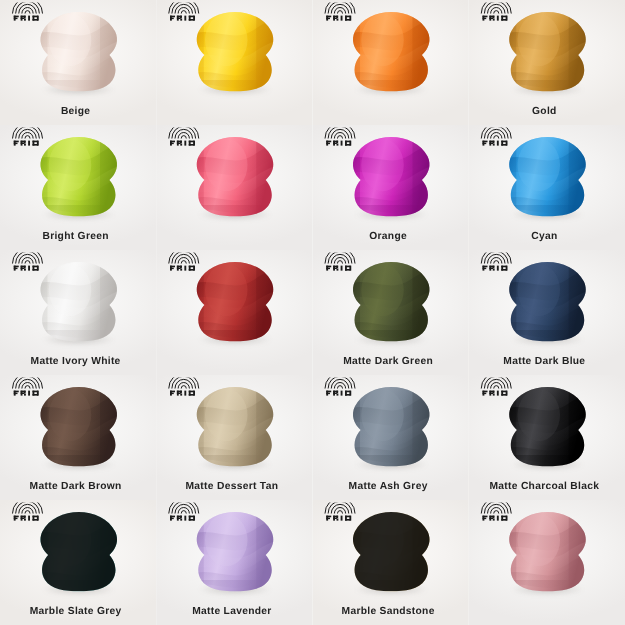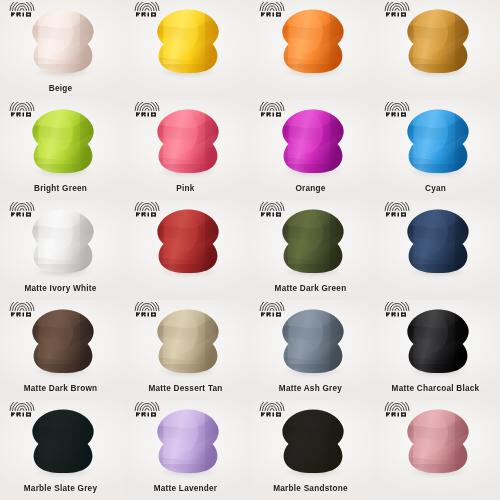--- a/index.html
+++ b/index.html
@@ -378,20 +378,21 @@
       <ellipse cx="26" cy="24" rx="17" ry="21" fill="#e8b662" opacity="0.30"></ellipse>
       <rect x="50" y="0" width="16" height="66" fill="#8d5c14" opacity="0.32"></rect>
       <rect x="0" y="0" width="8" height="66" fill="#8d5c14" opacity="0.20"></rect>
       <rect x="0" y="56" width="66" height="10" fill="#8d5c14" opacity="0.22"></rect>
 
     </g>
   </svg>
           </div>
       </div>
     </div>
+    <div class="label">Gold</div>
   </div>
     <div class="cell">
     <div class="cell-bg"></div>
     <div class="rfid">
   <svg viewBox="0 0 60 30">
     <g fill="none" stroke="#1b1b1b" stroke-width="1.6" stroke-linecap="round">
       <path d="M6 17 A 24 24 0 0 1 54 17"></path>
       <path d="M11 17 A 19 19 0 0 1 49 17"></path>
       <path d="M16 17 A 14 14 0 0 1 44 17"></path>
       <path d="M21 17 A 9 9 0 0 1 39 17"></path>
@@ -533,21 +534,20 @@
       <ellipse cx="26" cy="24" rx="17" ry="21" fill="#ff92a4" opacity="0.30"></ellipse>
       <rect x="50" y="0" width="16" height="66" fill="#bc2e4b" opacity="0.32"></rect>
       <rect x="0" y="0" width="8" height="66" fill="#bc2e4b" opacity="0.20"></rect>
       <rect x="0" y="56" width="66" height="10" fill="#bc2e4b" opacity="0.22"></rect>
 
     </g>
   </svg>
           </div>
       </div>
     </div>
-    <div class="label">Pink</div>
   </div>
     <div class="cell">
     <div class="cell-bg"></div>
     <div class="rfid">
   <svg viewBox="0 0 60 30">
     <g fill="none" stroke="#1b1b1b" stroke-width="1.6" stroke-linecap="round">
       <path d="M6 17 A 24 24 0 0 1 54 17"></path>
       <path d="M11 17 A 19 19 0 0 1 49 17"></path>
       <path d="M16 17 A 14 14 0 0 1 44 17"></path>
       <path d="M21 17 A 9 9 0 0 1 39 17"></path>
@@ -1000,20 +1000,21 @@
       <ellipse cx="26" cy="24" rx="17" ry="21" fill="#42597f" opacity="0.30"></ellipse>
       <rect x="50" y="0" width="16" height="66" fill="#131f33" opacity="0.32"></rect>
       <rect x="0" y="0" width="8" height="66" fill="#131f33" opacity="0.20"></rect>
       <rect x="0" y="56" width="66" height="10" fill="#131f33" opacity="0.22"></rect>
 
     </g>
   </svg>
           </div>
       </div>
     </div>
+    <div class="label">Matte Dark Blue</div>
   </div>
     <div class="cell">
     <div class="cell-bg"></div>
     <div class="rfid">
   <svg viewBox="0 0 60 30">
     <g fill="none" stroke="#1b1b1b" stroke-width="1.6" stroke-linecap="round">
       <path d="M6 17 A 24 24 0 0 1 54 17"></path>
       <path d="M11 17 A 19 19 0 0 1 49 17"></path>
       <path d="M16 17 A 14 14 0 0 1 44 17"></path>
       <path d="M21 17 A 9 9 0 0 1 39 17"></path>

